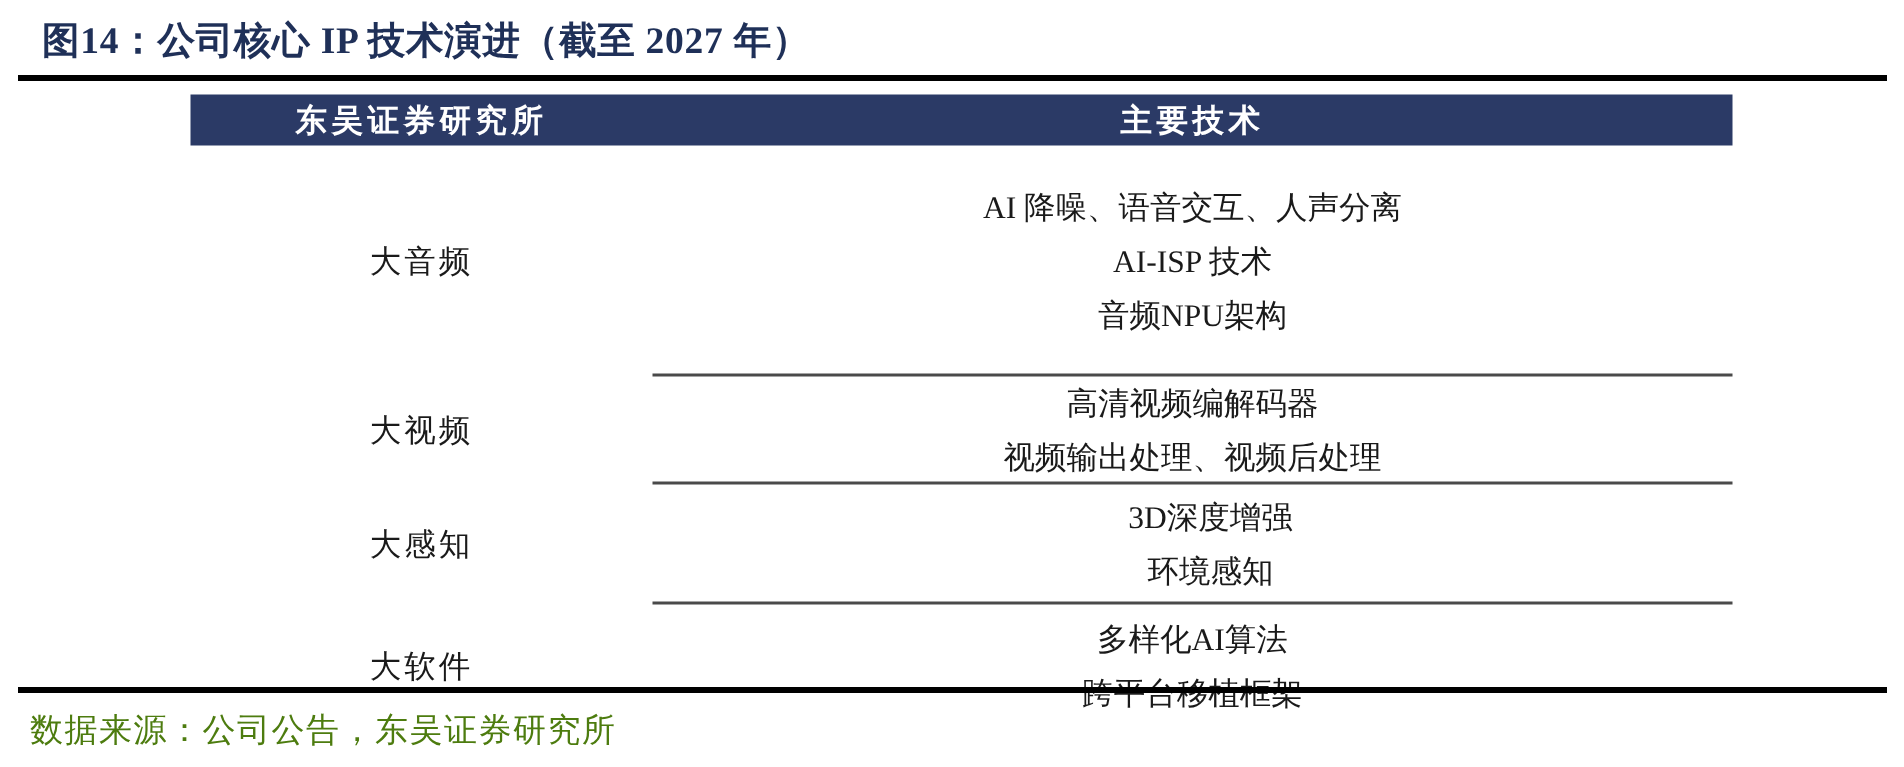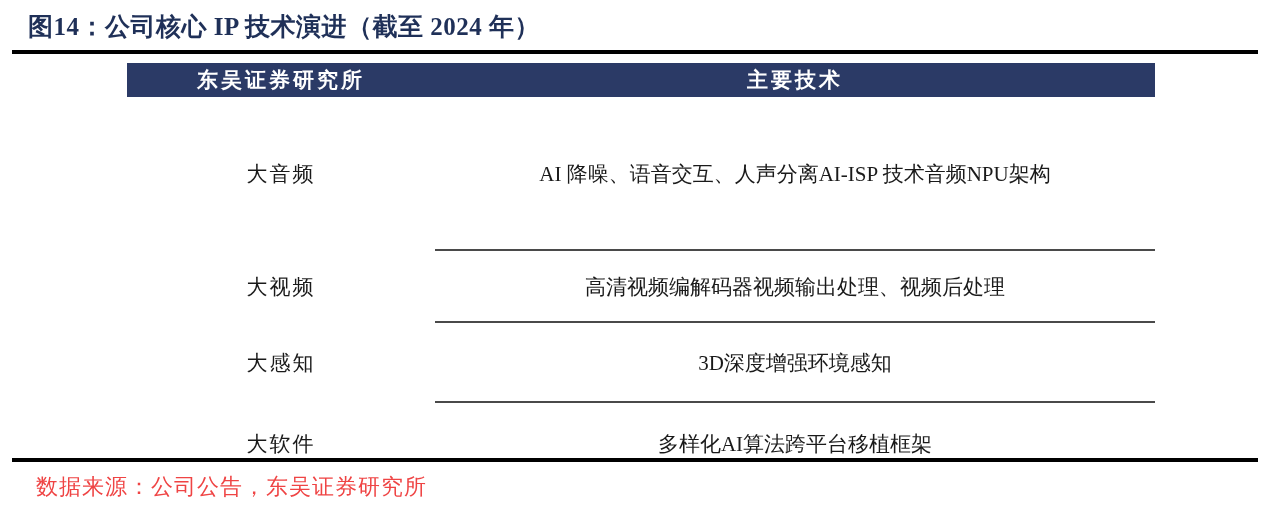--- a/index.html
+++ b/index.html
@@ -82,21 +82,21 @@
   }
   .trow .label-cell {
     text-align: center;
     font-size: 21px;
     color: #1a1a1a;
     letter-spacing: 2px;
     font-family: Liberation Sans, sans-serif;
   }
   .trow .tech-cell {
     display: flex;
-    flex-direction: row;
+    flex-direction: column;
     justify-content: center;
     align-items: center;
   }
   .tech-line {
     font-size: 21px;
     color: #1a1a1a;
     line-height: 36px;
     white-space: nowrap;
     font-family: "Liberation Serif", "DejaVu Serif", serif;
   }
@@ -107,39 +107,39 @@
     left: 308px;
     width: 720px;
     height: 2px;
     background: #4a4a4a;
     bottom: 0;
   }
 
   
   #row-audio   { height: 154px; }
   #row-video   { height: 72px;  }
-  #row-sense   { height: 80px;  }
+  #row-sense   { height: 80px; gap: 12px;  }
   #row-soft    { height: 82px;  }
 
   
   #source-note {
     position: absolute;
-    left: 36px;
+    left: 20px;
     top: 472px;
     font-size: 22px;
-    color: #ef4444;
+    color: #4d7c0f;
     letter-spacing: 1px;
     white-space: nowrap;
     font-family: "Liberation Serif", "DejaVu Serif", serif;
   }
 </style>
 </head>
 <body>
 
-<div id="figure-title">图14：公司核心 IP 技术演进（截至 2024 年）</div>
+<div id="figure-title">图14：公司核心 IP 技术演进（截至 2027 年）</div>
 
 <div class="rule-full" id="rule-top"></div>
 
 <div id="tech-table">
 
   <div id="table-header">
     <div class="hcell col-left">东吴证券研究所</div>
     <div class="hcell col-right">主要技术</div>
   </div>
 

